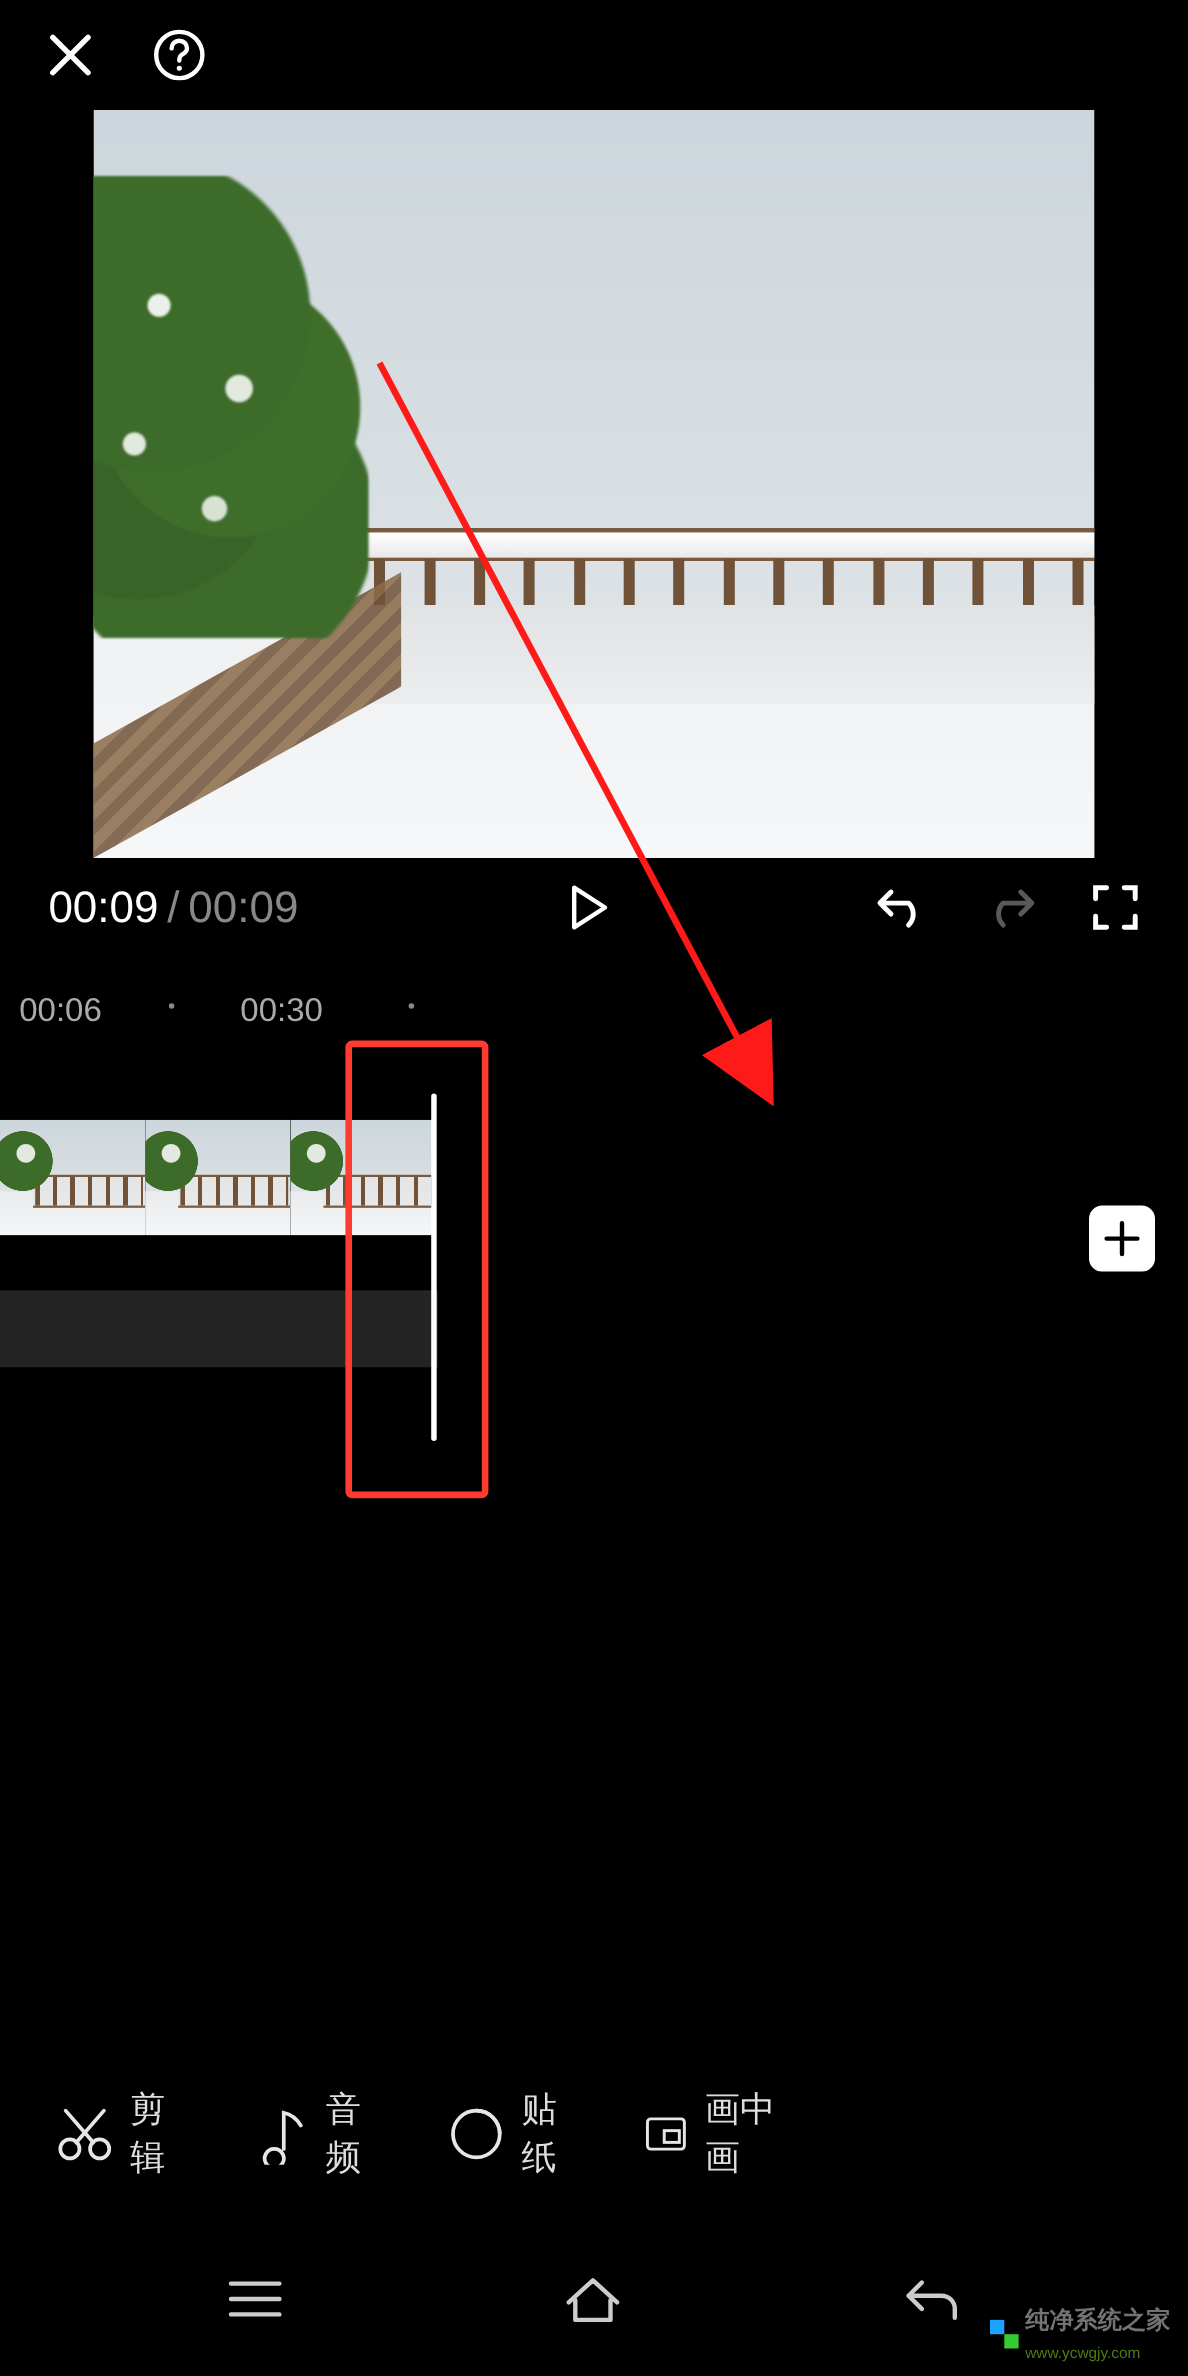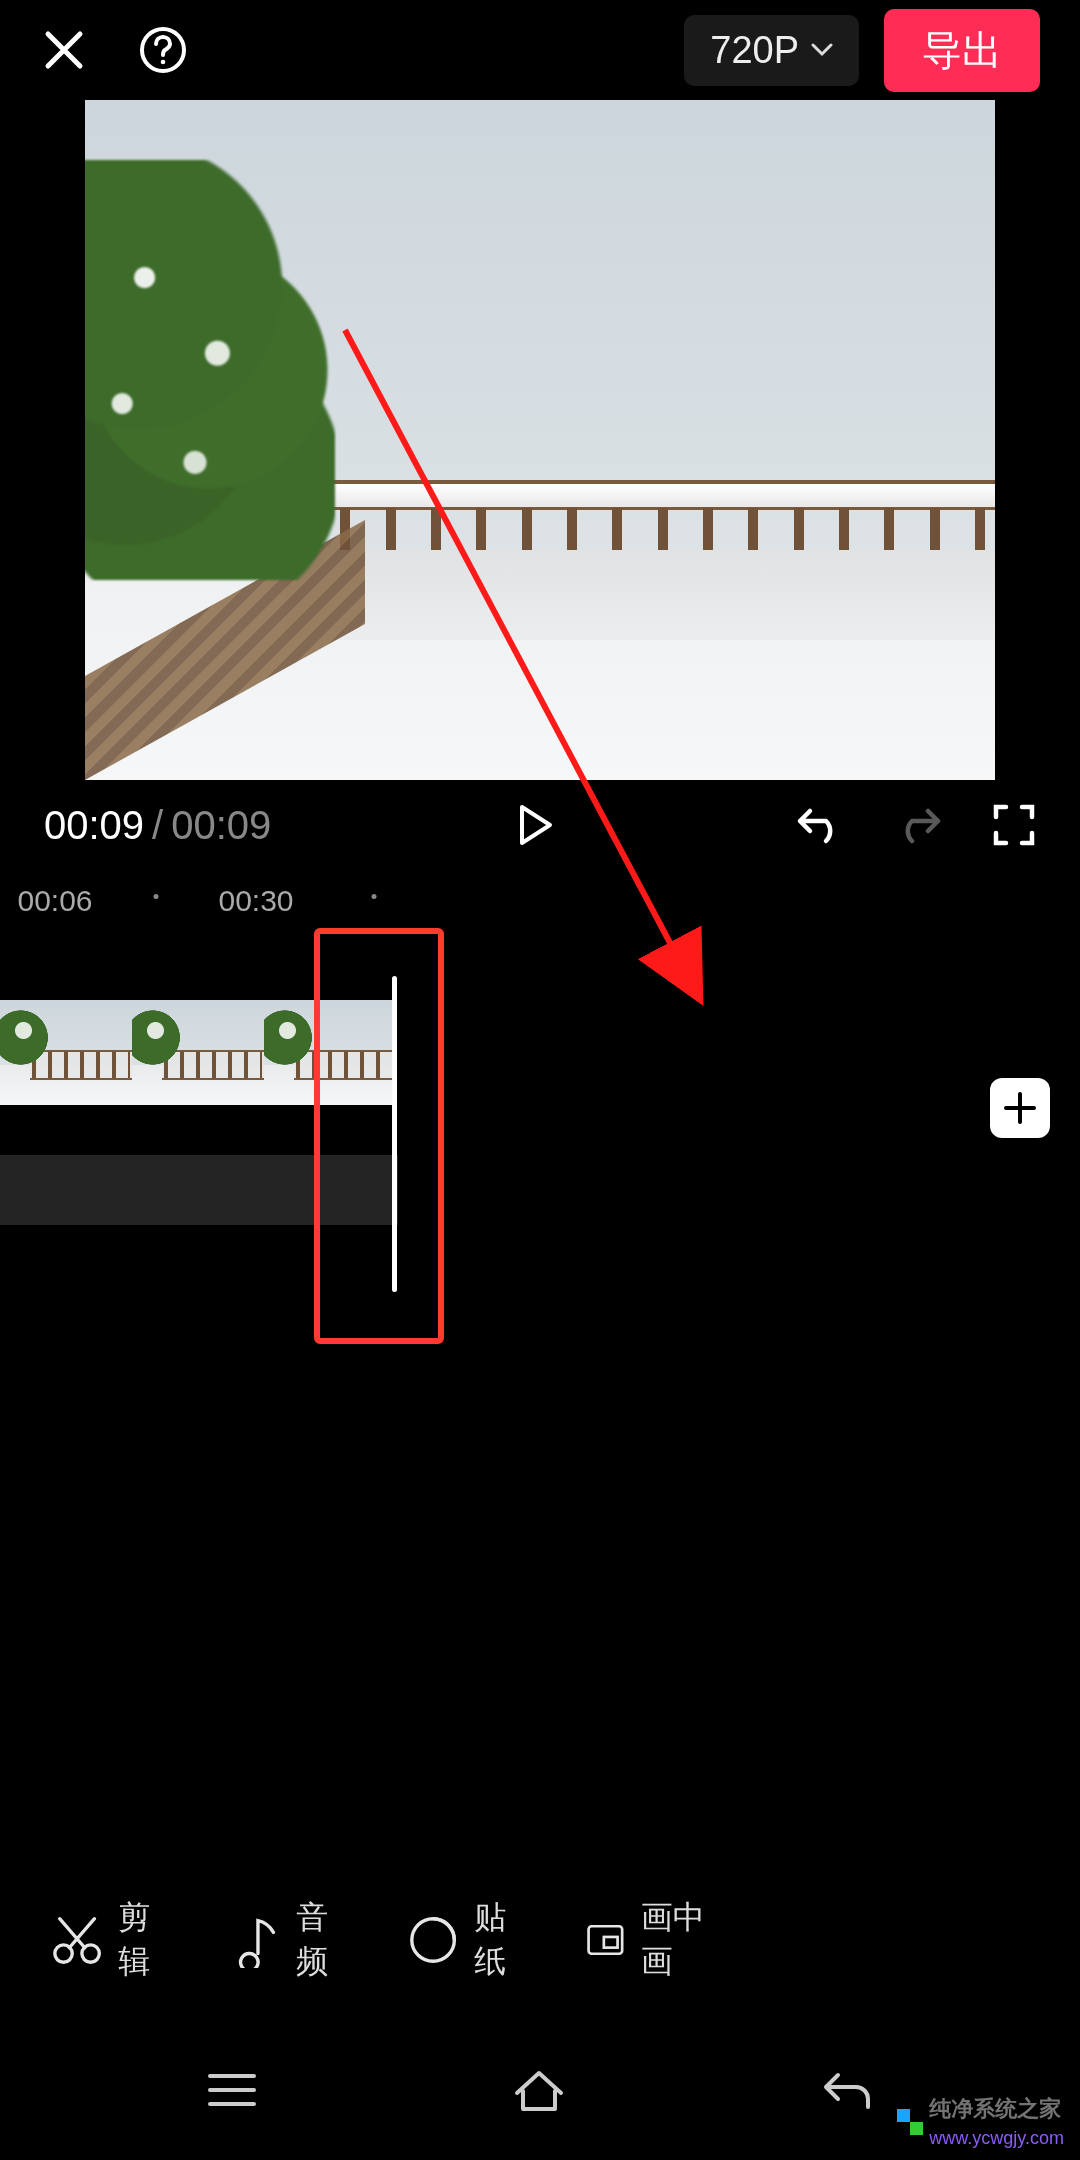--- a/index.html
+++ b/index.html
@@ -95,21 +95,21 @@
     padding: 0 44px;
     gap: 10px;
   }
   .time-group { font-size: 40px; color: #fff; display:flex; gap:8px; }
   .time-group .sep { color:#888; }
   .time-group .total { color:#888; }
   .pb-center { flex:1; display:flex; justify-content:center; }
   .pb-right { display:flex; align-items:center; gap:50px; }
   .pb-right .disabled { opacity:.35; }
 
-  .timeline-area { position:relative; height: 430px; margin-top: 10px; }
+  .timeline-area { position:relative; height: 430px; margin-top: 28px; }
   .ruler { height:40px; position:relative; color:#aaa; font-size:30px; }
   .ruler .tick { position:absolute; top:4px; transform:translateX(-50%); }
   .ruler .dot { position:absolute; top:14px; width:5px; height:5px; background:#888; border-radius:50%; transform:translateX(-50%); }
   .tracks { position:relative; height: 360px; margin-top: 10px; }
   .clip-track {
     position:absolute; left:0; top:70px; height:105px; display:flex;
   }
   .thumb { width:132px; height:105px; position:relative; overflow:hidden; }
   .thumb .sky { inset:0; }
   .thumb .ground { position:absolute; left:0; right:0; bottom:0; height:40px; background:linear-gradient(#e9ebec,#f5f6f7); }
@@ -167,49 +167,38 @@
     font-size:22px; color:#2aa0ff;
     background:rgba(255,255,255,.0);
     padding:2px 4px;
   }
   .watermark .logo {
     width:26px;height:26px;display:inline-block;position:relative;
   }
   .watermark .logo::before{content:"";position:absolute;left:0;top:0;width:13px;height:13px;background:#1aa3ff;}
   .watermark .logo::after{content:"";position:absolute;right:0;bottom:0;width:13px;height:13px;background:#33cc33;}
   .watermark .t1{color:#737373;font-weight:600}
-  .watermark .t2{font-size:18px;color:#8b5cf6}
+  .watermark .t2{font-size:14px;color:#4d7c0f}
 </style>
 </head>
 <body>
 
 <div class="top-bar">
   <div class="top-left">
     <div class="icon-btn">
       <svg width="48" height="48" viewBox="0 0 48 48">
         <path d="M8 8 L40 40 M40 8 L8 40" stroke="#fff" stroke-width="5" stroke-linecap="round"></path>
       </svg>
     </div>
     <div class="icon-btn">
       <svg width="50" height="50" viewBox="0 0 50 50">
         <circle cx="25" cy="25" r="21" stroke="#fff" stroke-width="4" fill="none"></circle>
         <path d="M18 19c0-4 3-7 7-7s7 3 7 7c0 3-2 4-5 6-2 1.3-2 3-2 5" stroke="#fff" stroke-width="4" fill="none" stroke-linecap="round"></path>
         <circle cx="25" cy="37" r="2.3" fill="#fff"></circle>
       </svg>
-    </div>
-  </div>
-  <div class="top-right">
-    <div class="res-btn">
-      <span>720P</span>
-      <svg width="22" height="14" viewBox="0 0 22 14">
-        <path d="M2 2 L11 11 L20 2" stroke="#ddd" stroke-width="3" fill="none" stroke-linecap="round"></path>
-      </svg>
-    </div>
-    <div class="export-btn">
-      <span>导出</span>
     </div>
   </div>
 </div>
 
 <div class="preview-area">
   <div class="preview-canvas">
     <div class="sky"></div>
     <div class="snow-ground"></div>
     <div class="deck">
       <div class="deck-rail"></div>

